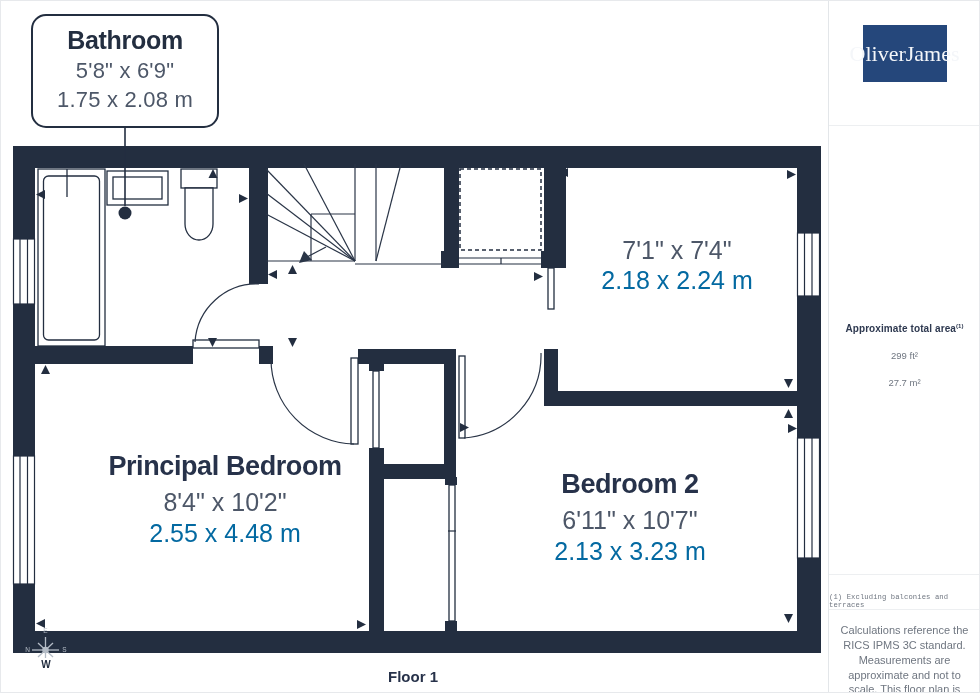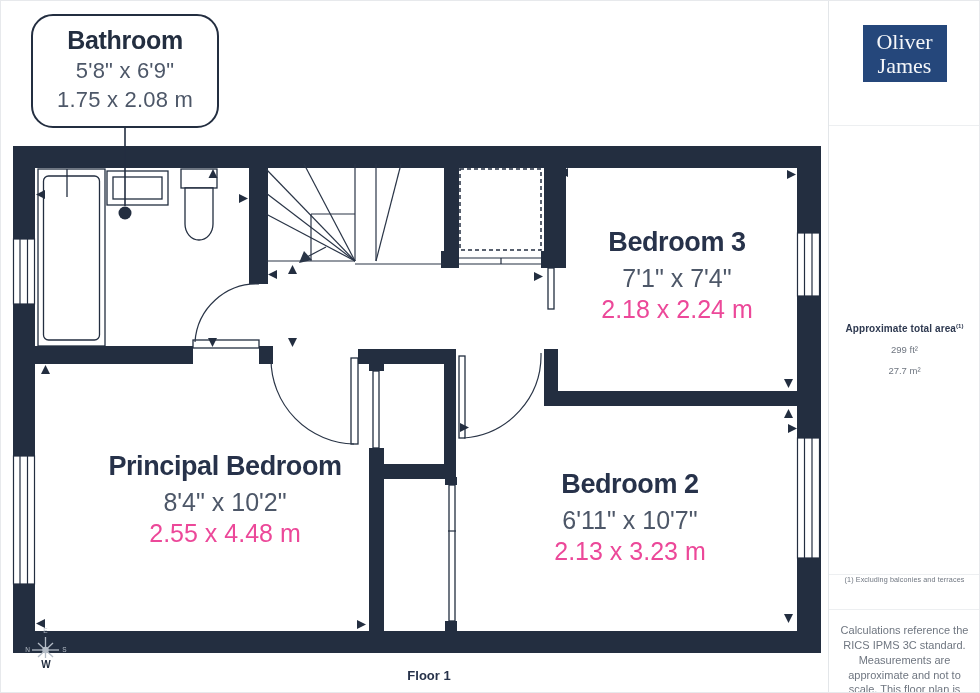--- a/index.html
+++ b/index.html
@@ -3,51 +3,51 @@
 <meta charset="utf-8">
 <style>
   html,body{margin:0;padding:0;background:#fff;}
   body{font-family:"Liberation Sans",sans-serif;-webkit-font-smoothing:antialiased;}
   .stage{position:relative;width:978px;height:691px;border:1px solid #e7e9ec;background:#fff;overflow:hidden;}
   .plan{position:absolute;left:0;top:0;width:827px;height:691px;}
   .plan svg{position:absolute;left:0;top:0;}
 
   
   .callout{position:absolute;left:30px;top:13px;width:188px;height:114px;background:#fff;
-    border:2.5px solid #232e40;border-radius:22px;text-align:center;box-sizing:border-box;padding-top:10px;z-index:5;}
+    border:2.5px solid #232e40;border-radius:15px;text-align:center;box-sizing:border-box;padding-top:10px;z-index:5;}
   .callout-title{font-size:25px;font-weight:700;color:#232e40;letter-spacing:-0.3px;}
   .callout-dim{font-size:22px;color:#4d5768;margin-top:3px;letter-spacing:0.2px;}
 
   
   .room-label{position:absolute;text-align:center;z-index:4;}
   .room-name{font-size:27px;font-weight:700;color:#27324a;letter-spacing:-0.4px;line-height:1.05;}
   .room-imp{font-size:25px;color:#4d5768;margin-top:9px;line-height:1.05;}
-  .room-met{font-size:25px;color:#ec4899;margin-top:4px;line-height:1.05;}
+  .room-met{font-size:25px;color:#0369a1;margin-top:4px;line-height:1.05;}
   .bedroom3{left:546px;top:227px;width:260px;}
   .principal{left:32px;top:451px;width:320px;padding-left:32px;}
   .bedroom2{left:479px;top:469px;width:300px;}
 
-  .floor-label{position:absolute;left:378px;top:667px;width:100px;text-align:center;
-    font-size:13px;font-weight:700;color:#27324a;}
+  .floor-label{position:absolute;left:362px;top:667px;width:100px;text-align:center;
+    font-size:15px;font-weight:700;color:#27324a;}
 
   .compass-letter{position:absolute;text-align:center;font-size:6.5px;color:#b4bcc6;z-index:6;}
   .compass-w{font-size:10px;font-weight:700;color:#232e40;}
 
   
   .sidebar{position:absolute;left:827px;top:0;width:151px;height:691px;background:#fff;border-left:1px solid #e3e6e9;}
   .side-sec{box-sizing:border-box;}
   .sec-logo{height:101px;border-bottom:1px solid #edeff1;}
-  .logo-box{width:84px;height:57px;background:#25477b;margin:24px auto 0 auto;display:flex;flex-direction:column;
+  .logo-box{width:84px;height:57px;background:#25477b;margin:24px auto 0 auto;display:flex;flex-direction:row;
     align-items:center;justify-content:center;}
   .logo-box div{font-family:"Liberation Serif",serif;color:#f4f6f9;font-size:22px;line-height:24px;}
   .sec-area{height:449px;border-bottom:1px solid #edeff1;text-align:center;padding-top:197px;}
   .area-title{font-size:10px;font-weight:700;color:#2e3950;letter-spacing:0.1px;}
   .area-sup{font-size:6px;vertical-align:super;font-weight:700;}
-  .area-val{font-size:9.5px;color:#6f7680;margin-top:10px;}
-  .sec-note{height:35px;border-bottom:1px solid #edeff1;display:flex;align-items:flex-start;justify-content:center;}
+  .area-val{font-size:9.5px;color:#6f7680;margin-top:16px;}
+  .sec-note{height:35px;border-bottom:1px solid #edeff1;display:flex;align-items:flex-end;justify-content:center;font-family:Liberation Mono, monospace;}
   .note-text{font-size:7.2px;color:#6f7680;letter-spacing:0.1px;}
   .sec-calc{padding-top:13px;text-align:center;}
   .calc-text{width:134px;margin:0 auto;font-size:11px;line-height:1.35;color:#6f7680;}
   .brand{margin-top:16px;font-size:8.5px;letter-spacing:0.4px;}
   .brand-name{color:#9aa2ad;}
   .brand-suffix{color:#39414e;font-weight:700;}
 </style>
 </head>
 <body>
 
@@ -204,21 +204,20 @@
       </g>
     </svg>
 
     <div class="callout">
       <div class="callout-title">Bathroom</div>
       <div class="callout-dim">5'8" x 6'9"</div>
       <div class="callout-dim">1.75 x 2.08 m</div>
     </div>
 
     <div class="room-label bedroom3">
-      <div class="room-name">Bedroom 3</div>
       <div class="room-imp">7'1" x 7'4"</div>
       <div class="room-met">2.18 x 2.24 m</div>
     </div>
     <div class="room-label principal">
       <div class="room-name">Principal Bedroom</div>
       <div class="room-imp">8'4" x 10'2"</div>
       <div class="room-met">2.55 x 4.48 m</div>
     </div>
     <div class="room-label bedroom2">
       <div class="room-name">Bedroom 2</div>

